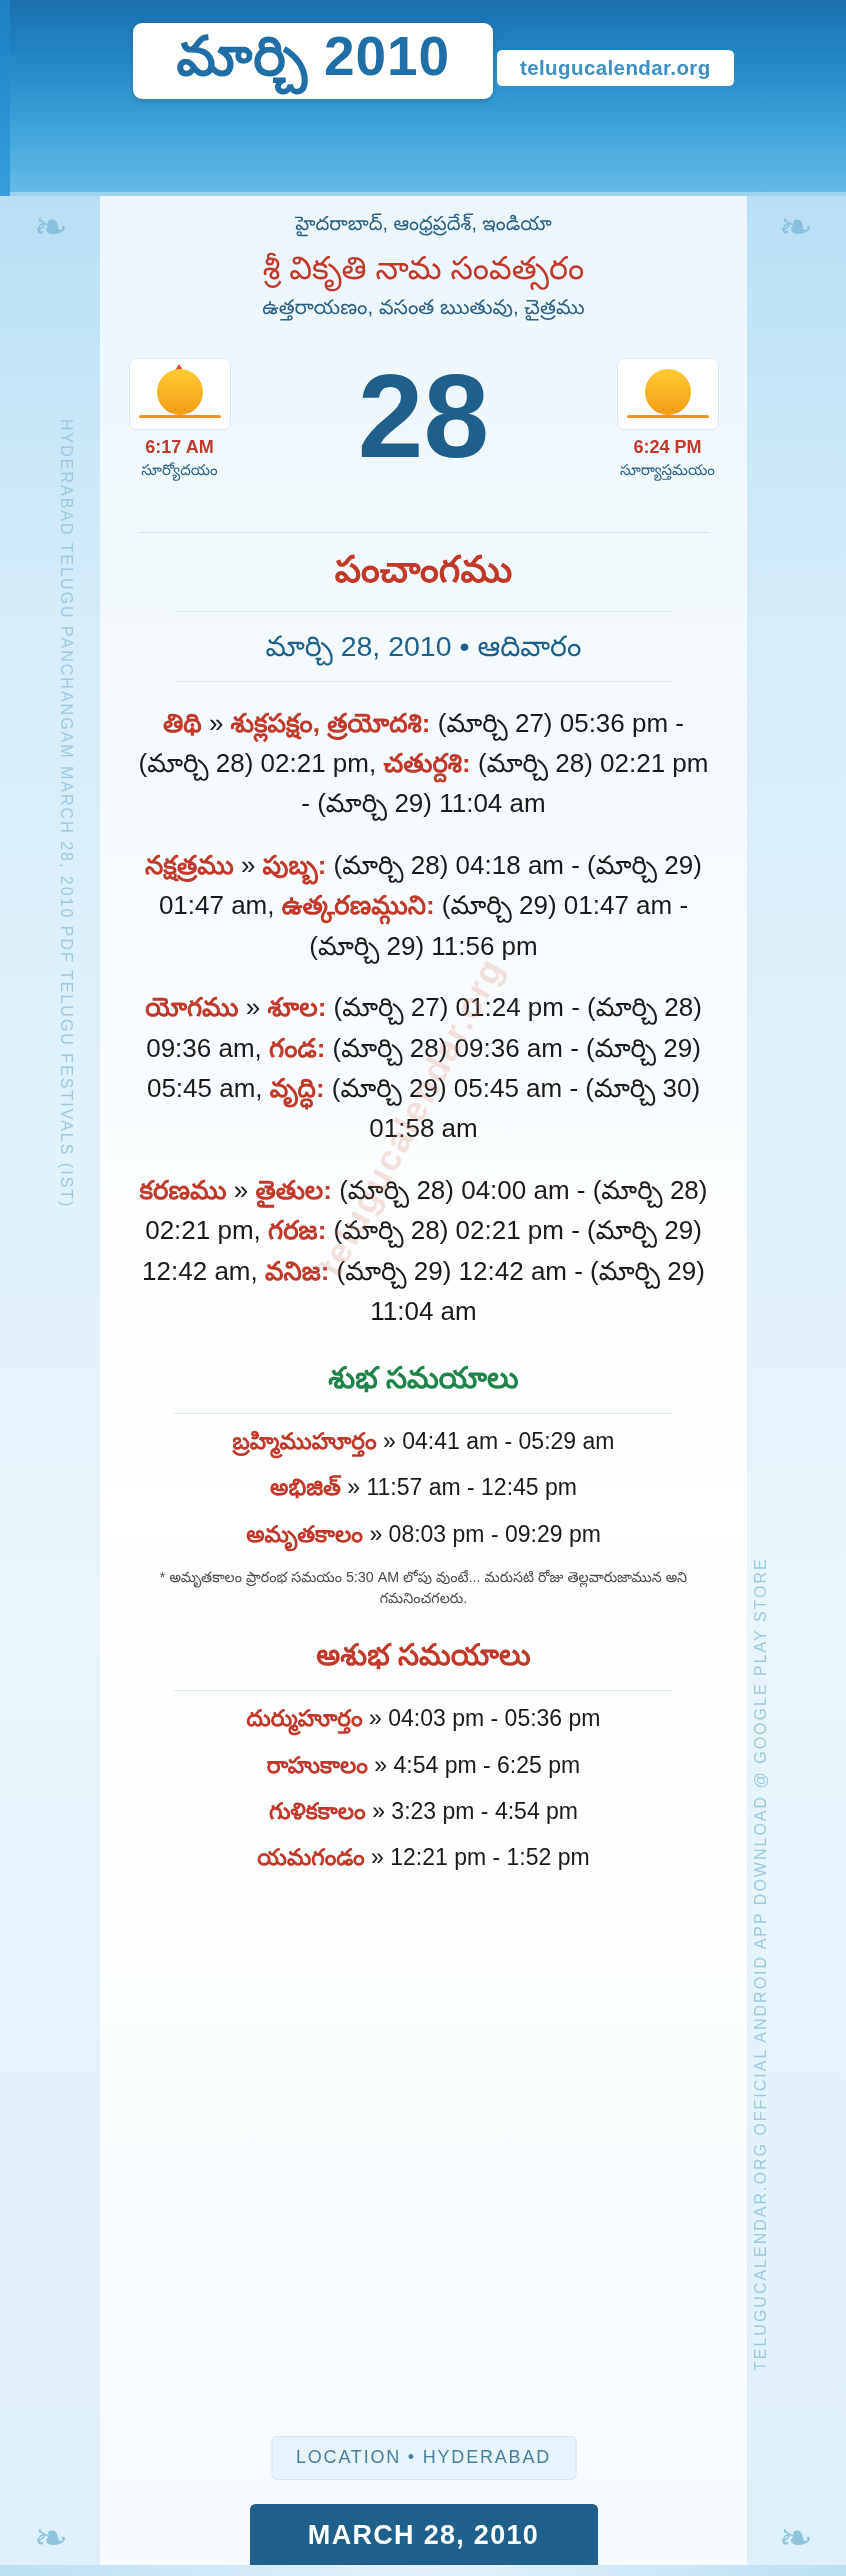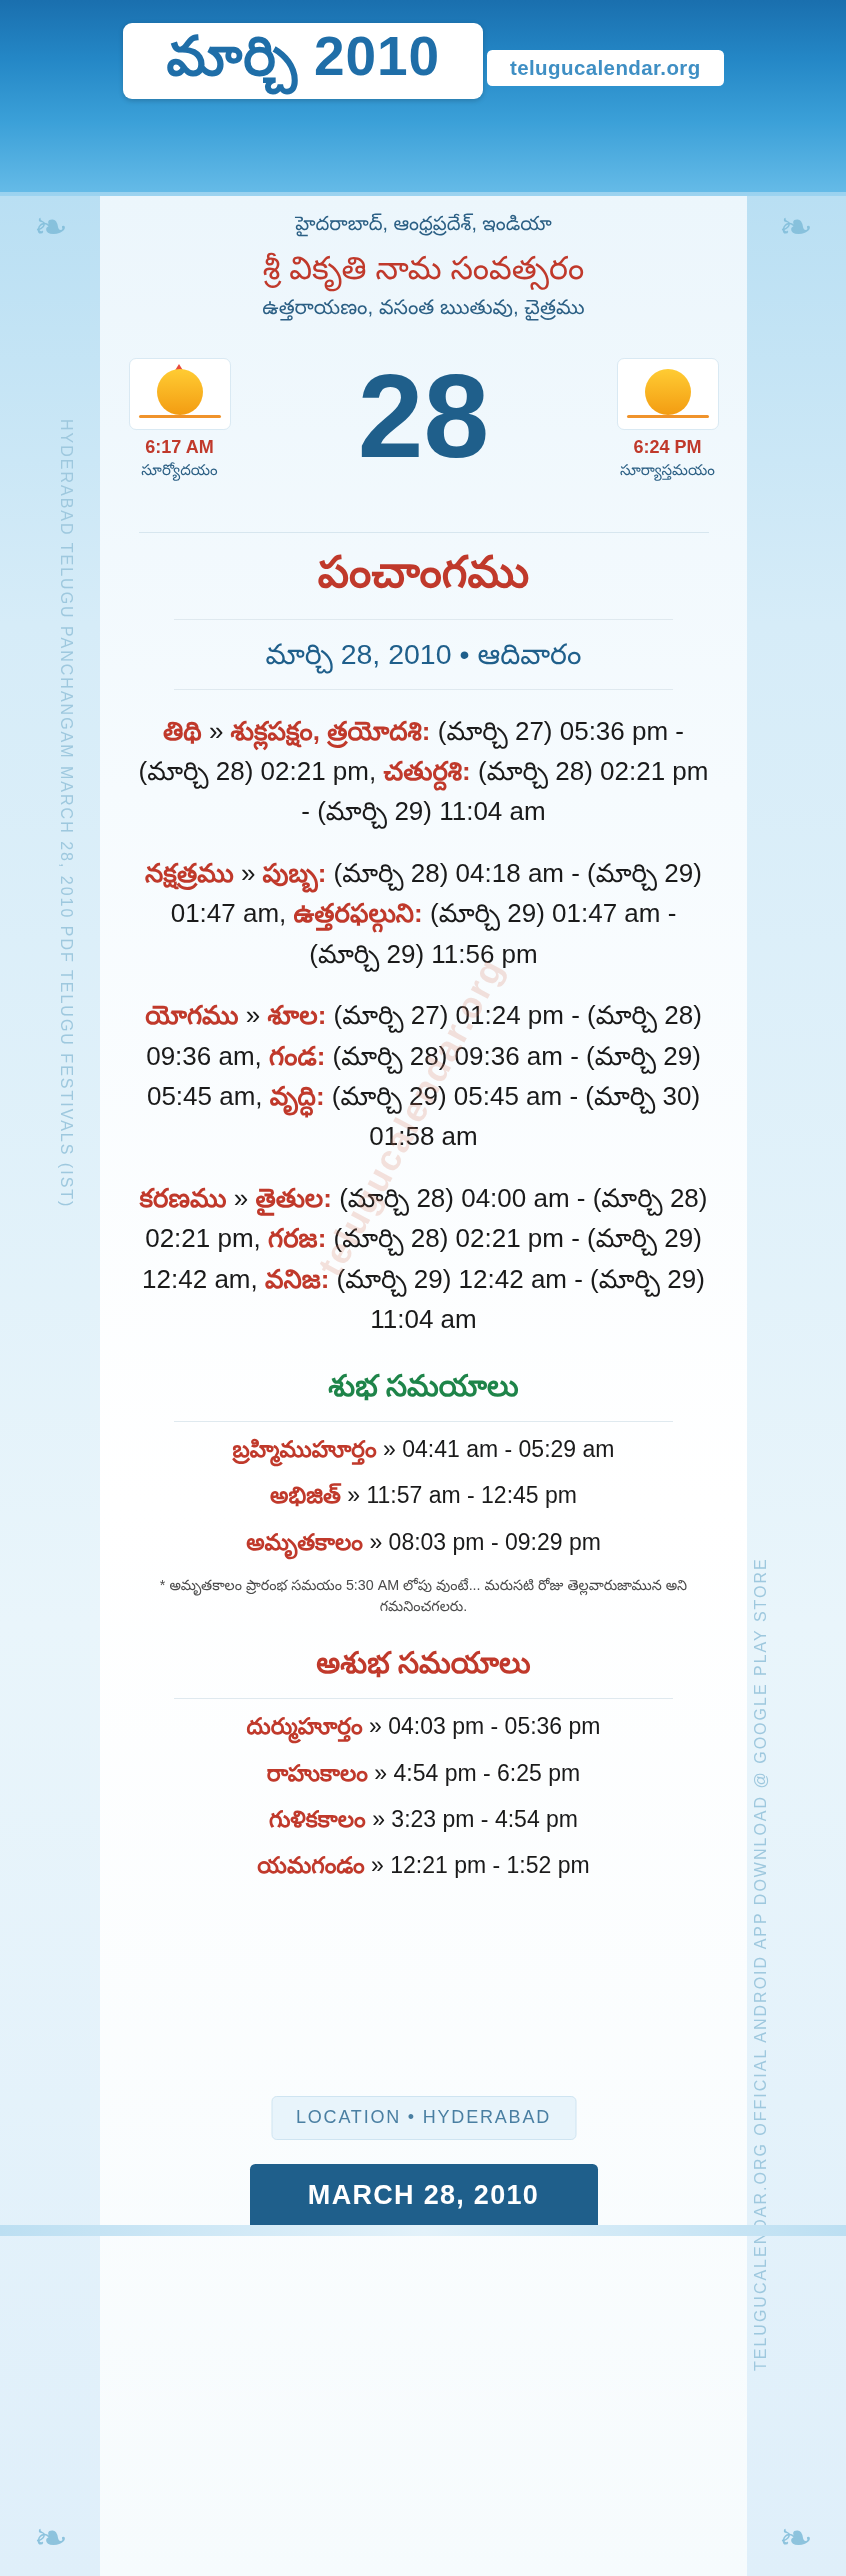--- a/index.html
+++ b/index.html
@@ -9,23 +9,24 @@
   body {
     width: 847px;
     height: 2576px;
     background: #ffffff;
     font-family: "Liberation Sans", sans-serif;
     overflow: hidden;
   }
   .page {
     position: relative;
     width: 847px;
-    height: 2236px;
+    height: 2576px;
     background: linear-gradient(180deg, #1d80c4 0%, #2f99d8 6%, #55b4e6 14%, #9ad4f0 24%, #cfe9f8 36%, #eaf6fc 55%, #f4fafd 75%, #eaf5fb 100%);
     box-sizing: border-box;
+    padding-left: 10px;
   }
 
   
   .header {
     position: relative;
     width: 847px;
     height: 196px;
     background: linear-gradient(180deg, #1a6fae 0%, #2487c6 30%, #3ba0d8 62%, #67bce8 100%);
     text-align: center;
     overflow: hidden;
@@ -243,24 +244,23 @@
 
   .divider {
     width: 570px;
     height: 0.9px;
     margin: 5.3px auto 0 auto;
     background: #d7e6ef;
   }
 
   .panchangam-title {
     margin-top: 16px;
-    font-size: 44px;
+    font-size: 37px;
     font-weight: bold;
     color: #c0392b;
-    font-family: Liberation Mono, monospace;
   }
   .date-line {
     margin-top: 18px;
     font-size: 28.5px;
     color: #1f5f8b;
     font-weight: normal;
     text-align: center;
   }
 
   .para {
@@ -412,21 +412,21 @@
         <span>(మార్చి 27) 05:36 pm - (మార్చి 28) 02:21 pm,</span>
         <span class="kw">చతుర్దశి:</span>
         <span>(మార్చి 28) 02:21 pm - (మార్చి 29) 11:04 am</span>
       </div>
 
       <div class="para">
         <span class="kw">నక్షత్రము</span>
         <span>»</span>
         <span class="kw">పుబ్బ:</span>
         <span>(మార్చి 28) 04:18 am - (మార్చి 29) 01:47 am,</span>
-        <span class="kw">ఉత్తరఫల్గుని:</span>
+        <span class="kw">ఉత్కరణమ్గుని:</span>
         <span>(మార్చి 29) 01:47 am - (మార్చి 29) 11:56 pm</span>
       </div>
 
       <div class="para">
         <span class="kw">యోగము</span>
         <span>»</span>
         <span class="kw">శూల:</span>
         <span>(మార్చి 27) 01:24 pm - (మార్చి 28) 09:36 am,</span>
         <span class="kw">గండ:</span>
         <span>(మార్చి 28) 09:36 am - (మార్చి 29) 05:45 am,</span>

